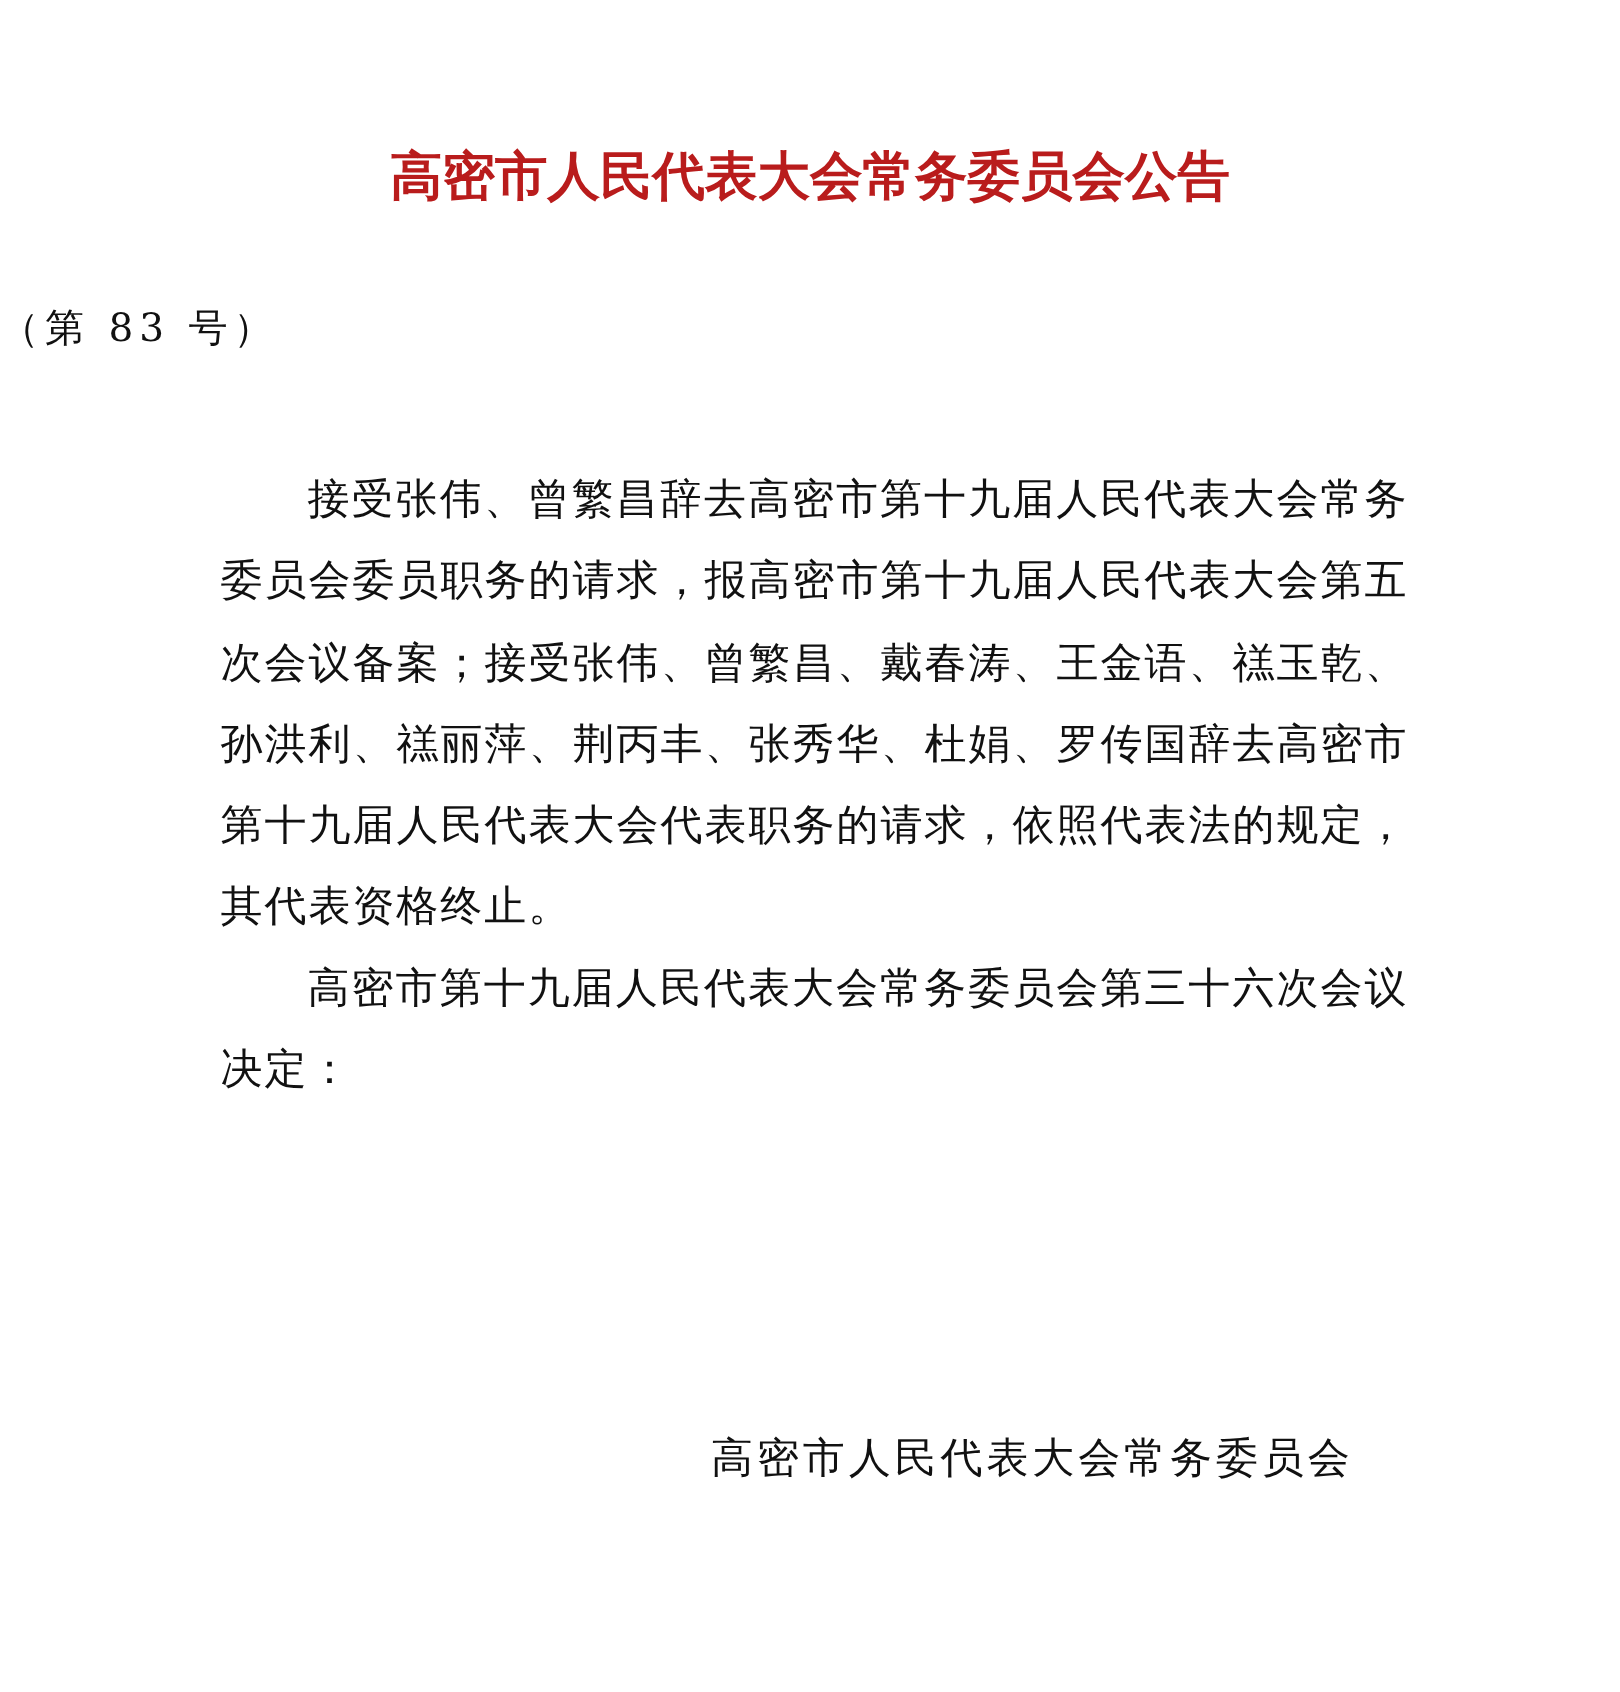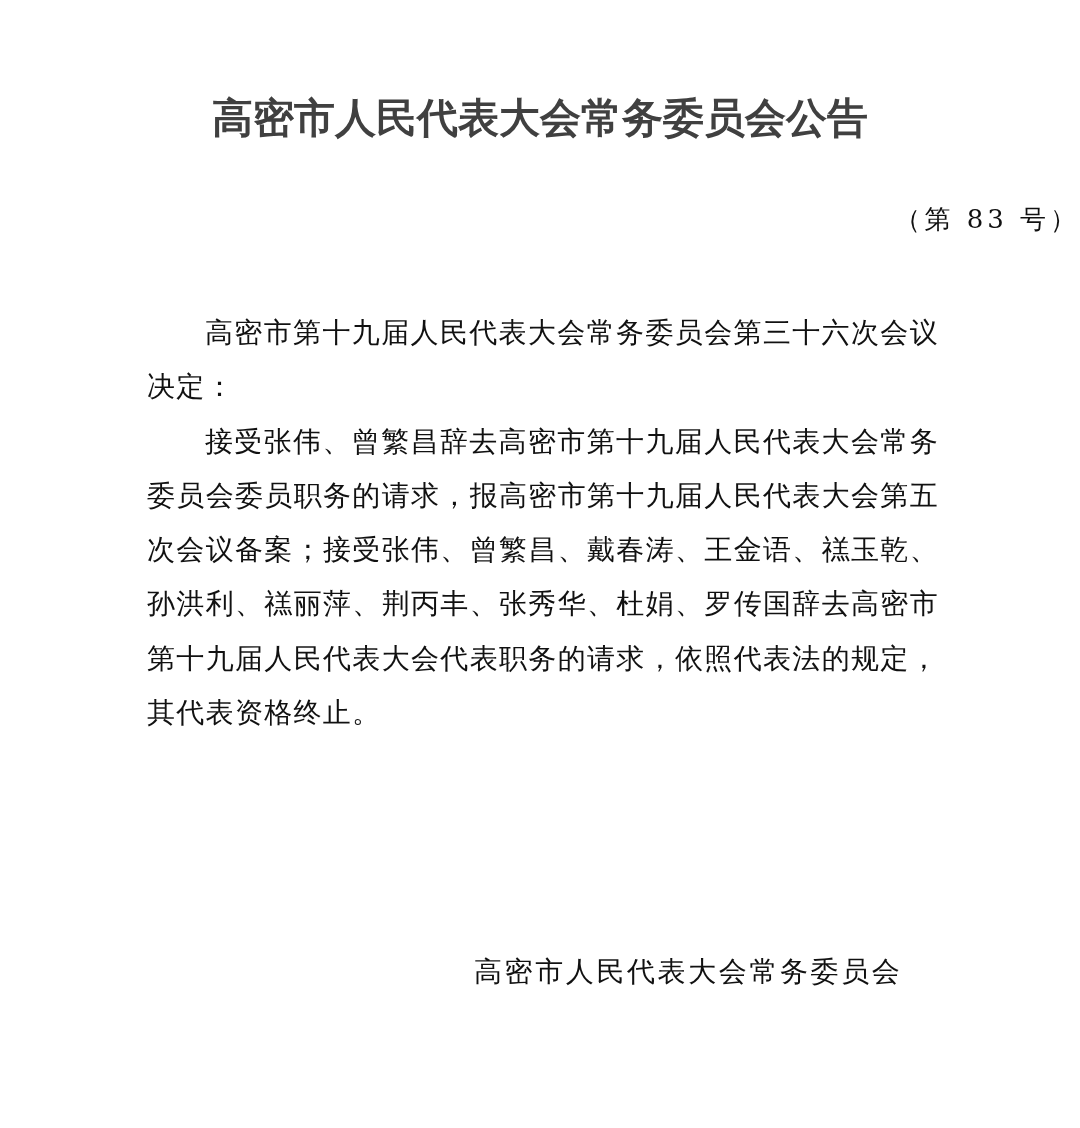--- a/index.html
+++ b/index.html
@@ -14,33 +14,33 @@
       overflow: hidden;
       color: #111111;
       font-family: "DejaVu Serif", "Liberation Serif", serif;
     }
     .title {
       position: absolute;
       top: 92px;
       left: 0;
       width: 1080px;
       text-align: center;
-      font-size: 41px;
+      font-size: 35px;
       font-weight: bold;
       letter-spacing: 0px;
       line-height: 52px;
-      color: #404040;
+      color: #b91c1c;
       font-family: "DejaVu Serif", "Liberation Serif", serif;
     }
     .doc-number {
       position: absolute;
       top: 202px;
       left: 0;
       width: 1080px;
-      text-align: right;
+      text-align: left;
       font-size: 26px;
       line-height: 34px;
       letter-spacing: 4px;
     }
     .body {
       position: absolute;
       top: 306px;
       left: 147px;
       width: 792px;
       font-size: 28px;
@@ -74,19 +74,19 @@
     }
   </style>
 </head>
 <body>
 
 <div class="title">高密市人民代表大会常务委员会公告</div>
 
 <div class="doc-number">（第 83 号）</div>
 
 <div class="body">
+  <p>接受张伟、曾繁昌辞去高密市第十九届人民代表大会常务委员会委员职务的请求，报高密市第十九届人民代表大会第五次会议备案；接受张伟、曾繁昌、戴春涛、王金语、禚玉乾、孙洪利、禚丽萍、荆丙丰、张秀华、杜娟、罗传国辞去高密市第十九届人民代表大会代表职务的请求，依照代表法的规定，其代表资格终止。</p>
   <p>高密市第十九届人民代表大会常务委员会第三十六次会议决定：</p>
-  <p>接受张伟、曾繁昌辞去高密市第十九届人民代表大会常务委员会委员职务的请求，报高密市第十九届人民代表大会第五次会议备案；接受张伟、曾繁昌、戴春涛、王金语、禚玉乾、孙洪利、禚丽萍、荆丙丰、张秀华、杜娟、罗传国辞去高密市第十九届人民代表大会代表职务的请求，依照代表法的规定，其代表资格终止。</p>
 </div>
 
 <div class="signature">
   <span class="sig-org">高密市人民代表大会常务委员会</span>
 </div>
 
 </body></html>

